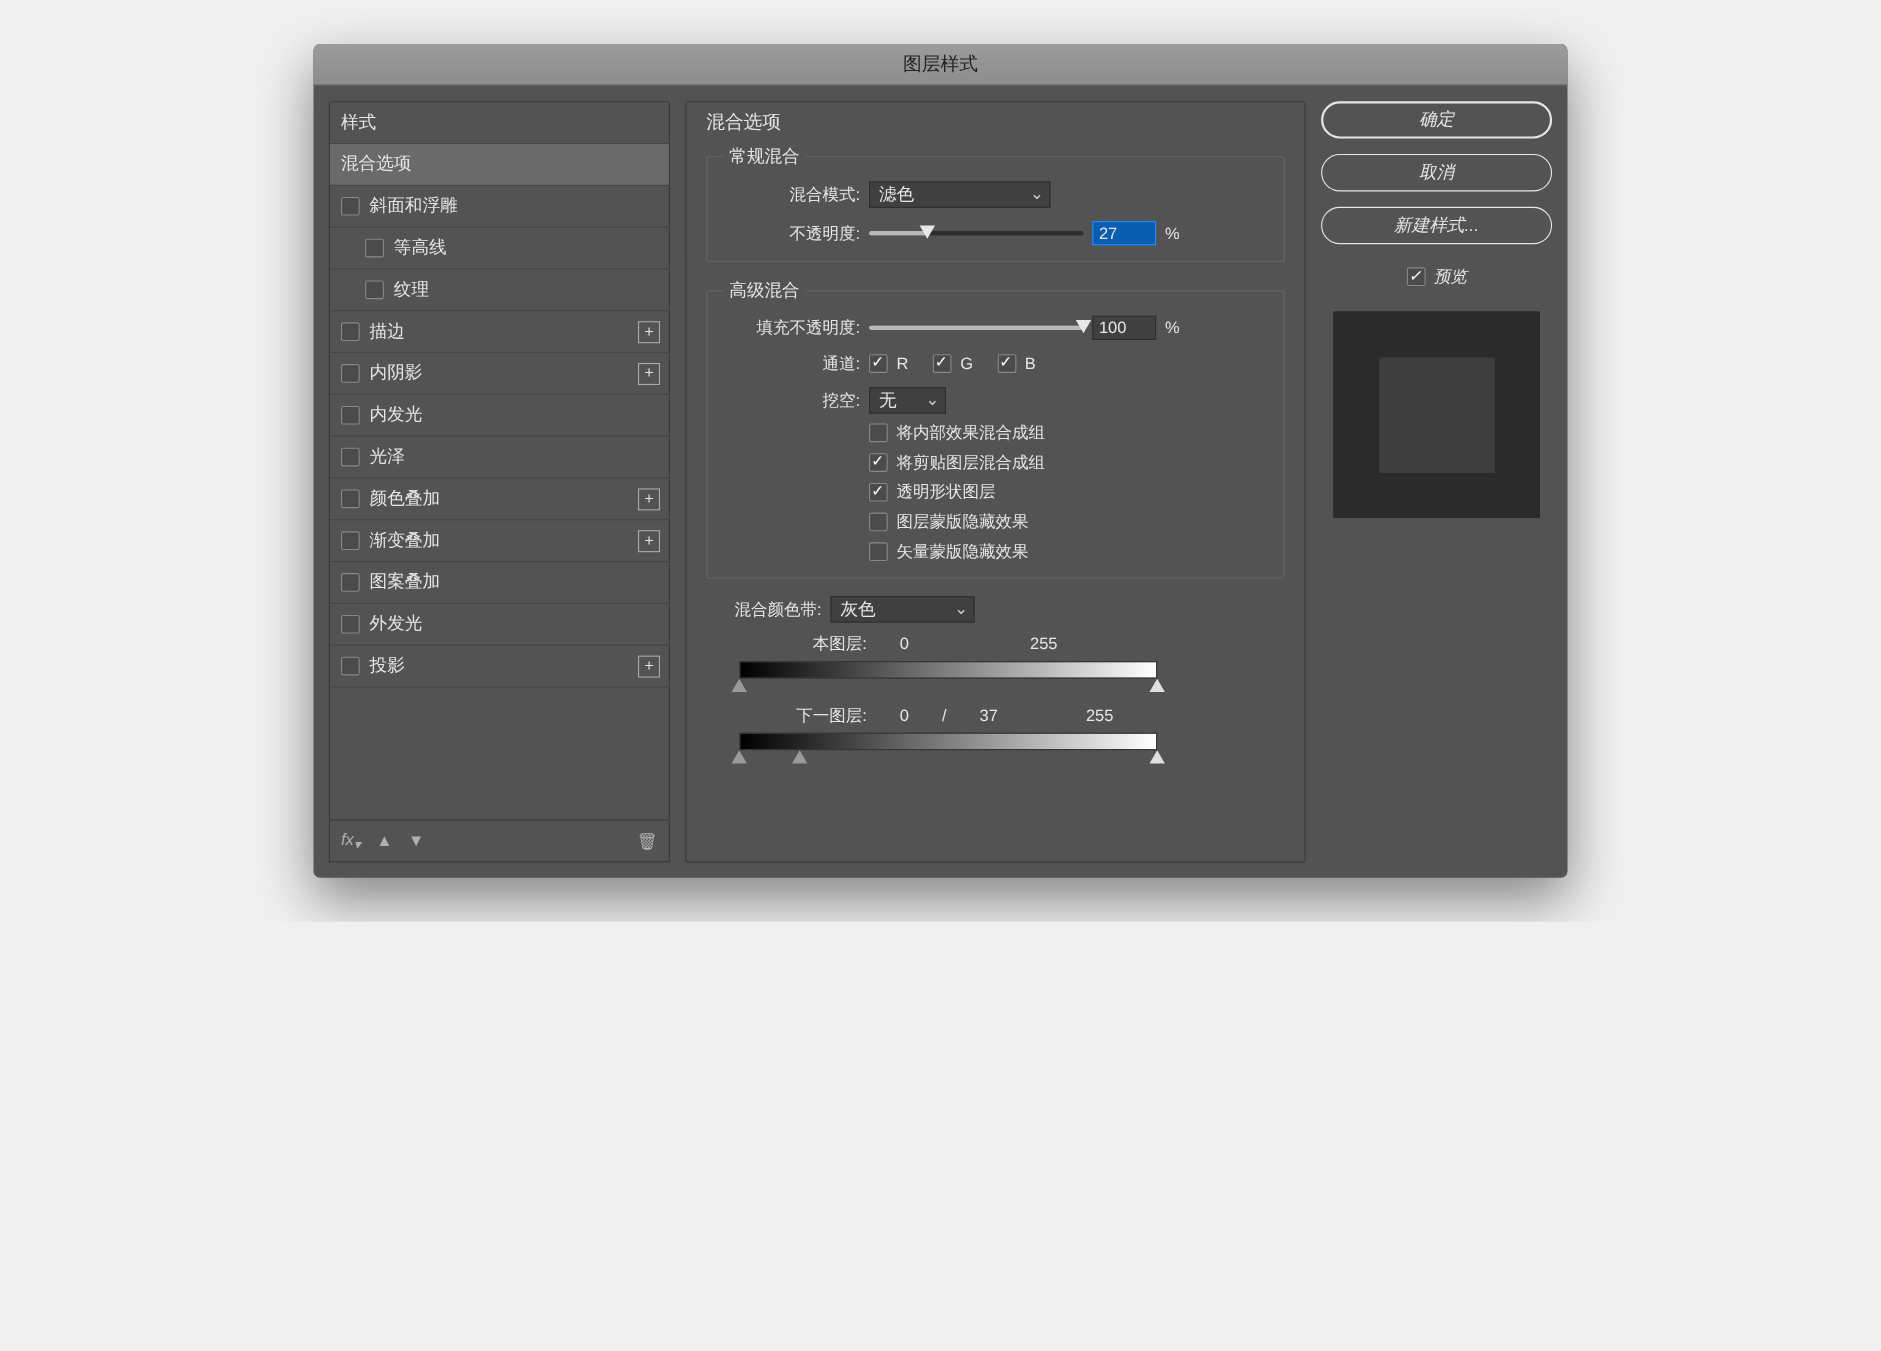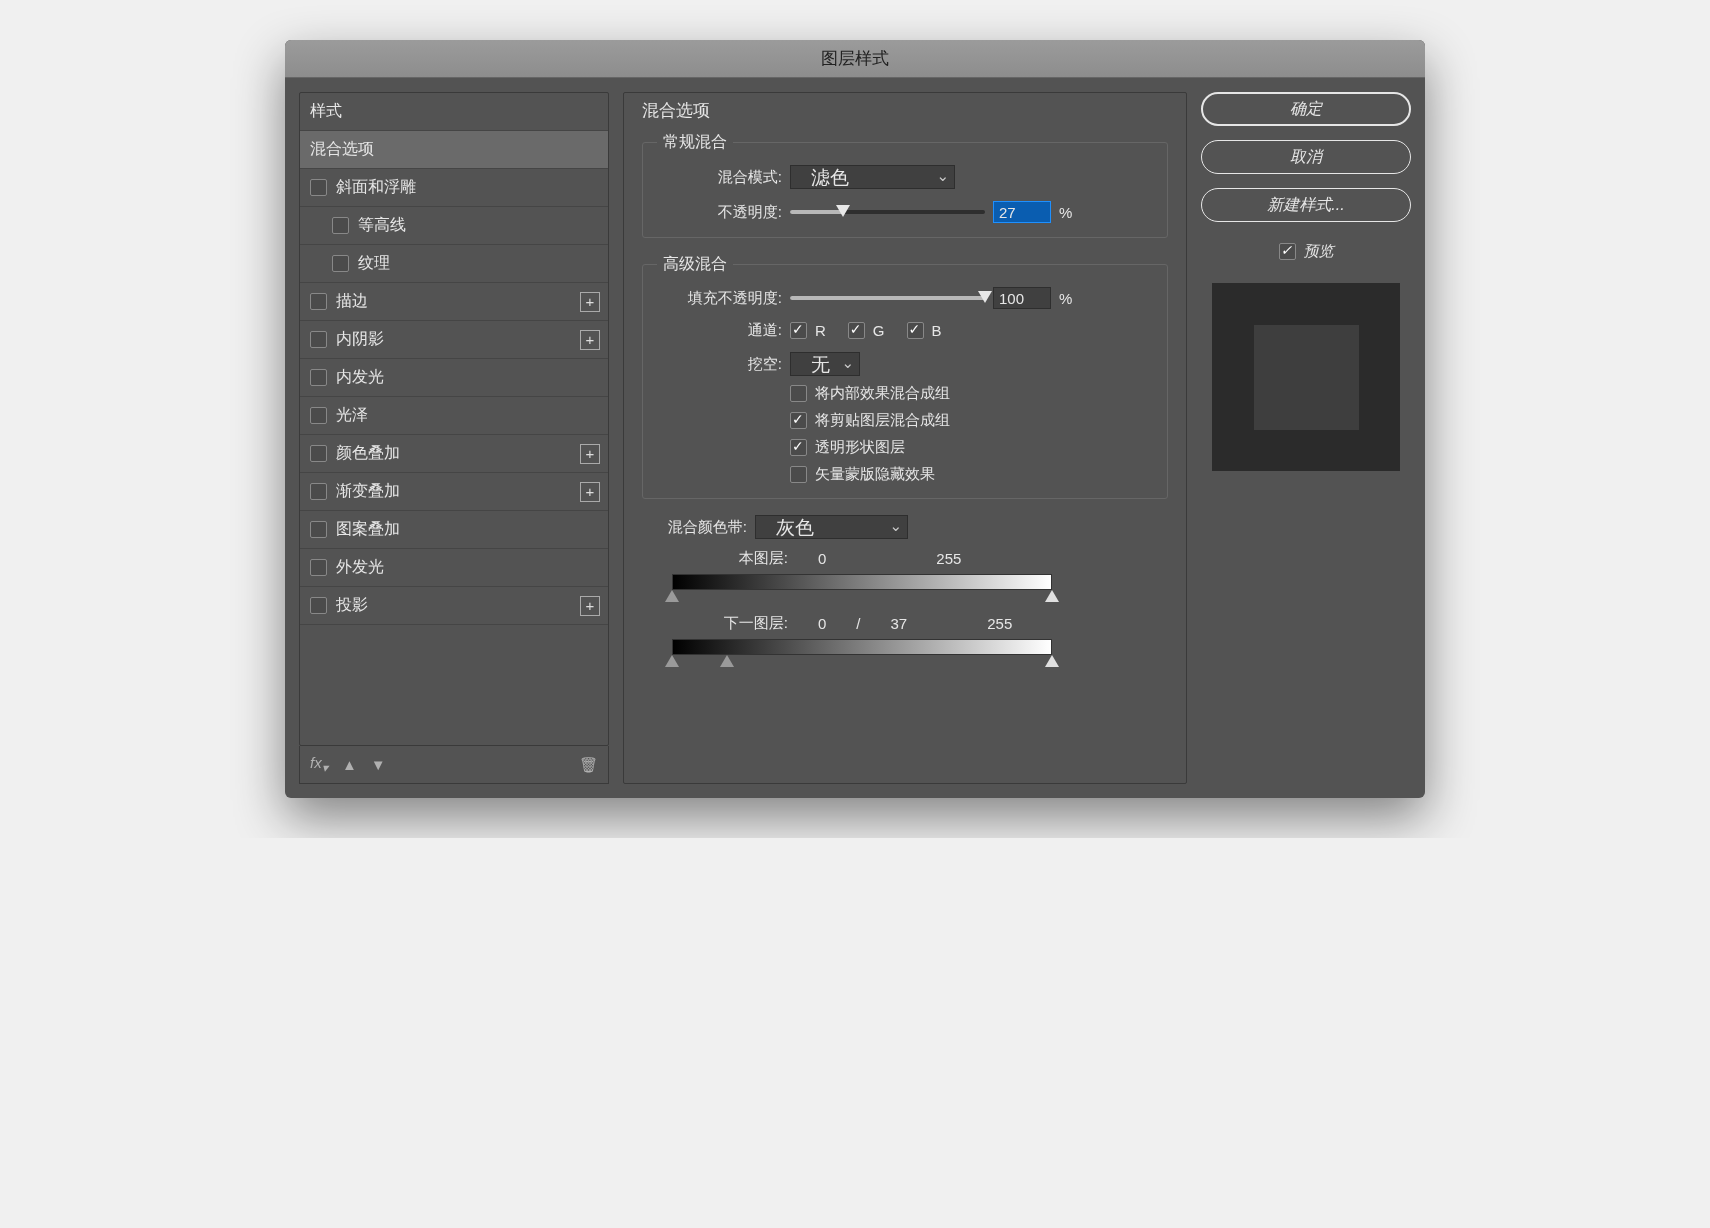--- a/index.html
+++ b/index.html
@@ -121,24 +121,24 @@
   }
   .row .lbl {
     text-align: right;
     width: 125px;
   }
   select, .select {
     background: #404040;
     color: #e6e6e6;
     border: 1px solid #2e2e2e;
     height: 24px;
-    padding: 0 22px 0 20px;
+    padding: 0 22px 0 8px;
     appearance: none;
     position: relative;
-    font-size: 19px;
+    font-size: 16px;
   }
   .select-wrap { position: relative; display: inline-block; }
   .select-wrap::after {
     content: "⌄";
     position: absolute;
     right: 6px; top: 2px;
     color: #ccc;
     pointer-events: none;
   }
   .slider {
@@ -389,28 +389,32 @@
         <div class="chkline">
             <span class="smallchk checked"></span>
             <span>将剪贴图层混合成组</span>
           </div>
         <div class="chkline">
             <span class="smallchk checked"></span>
             <span>透明形状图层</span>
           </div>
         <div class="chkline">
             <span class="smallchk"></span>
+            <span>图层蒙版隐藏效果</span>
+          </div>
+        <div class="chkline">
+            <span class="smallchk"></span>
             <span>矢量蒙版隐藏效果</span>
           </div>
       </fieldset>
 
       <div class="row" style="margin-top:4px;">
         <span class="lbl" style="width:105px">混合颜色带:</span>
         <span class="select-wrap">
-          <select class="select" style="width:153px">
+          <select class="select" style="width:131px">
             <option>灰色</option>
           </select>
         </span>
       </div>
 
       <div class="blend-label-row">
         <span class="t">本图层:</span>
         <span>0</span>
         <span style="width:50px"></span>
         <span>255</span>

